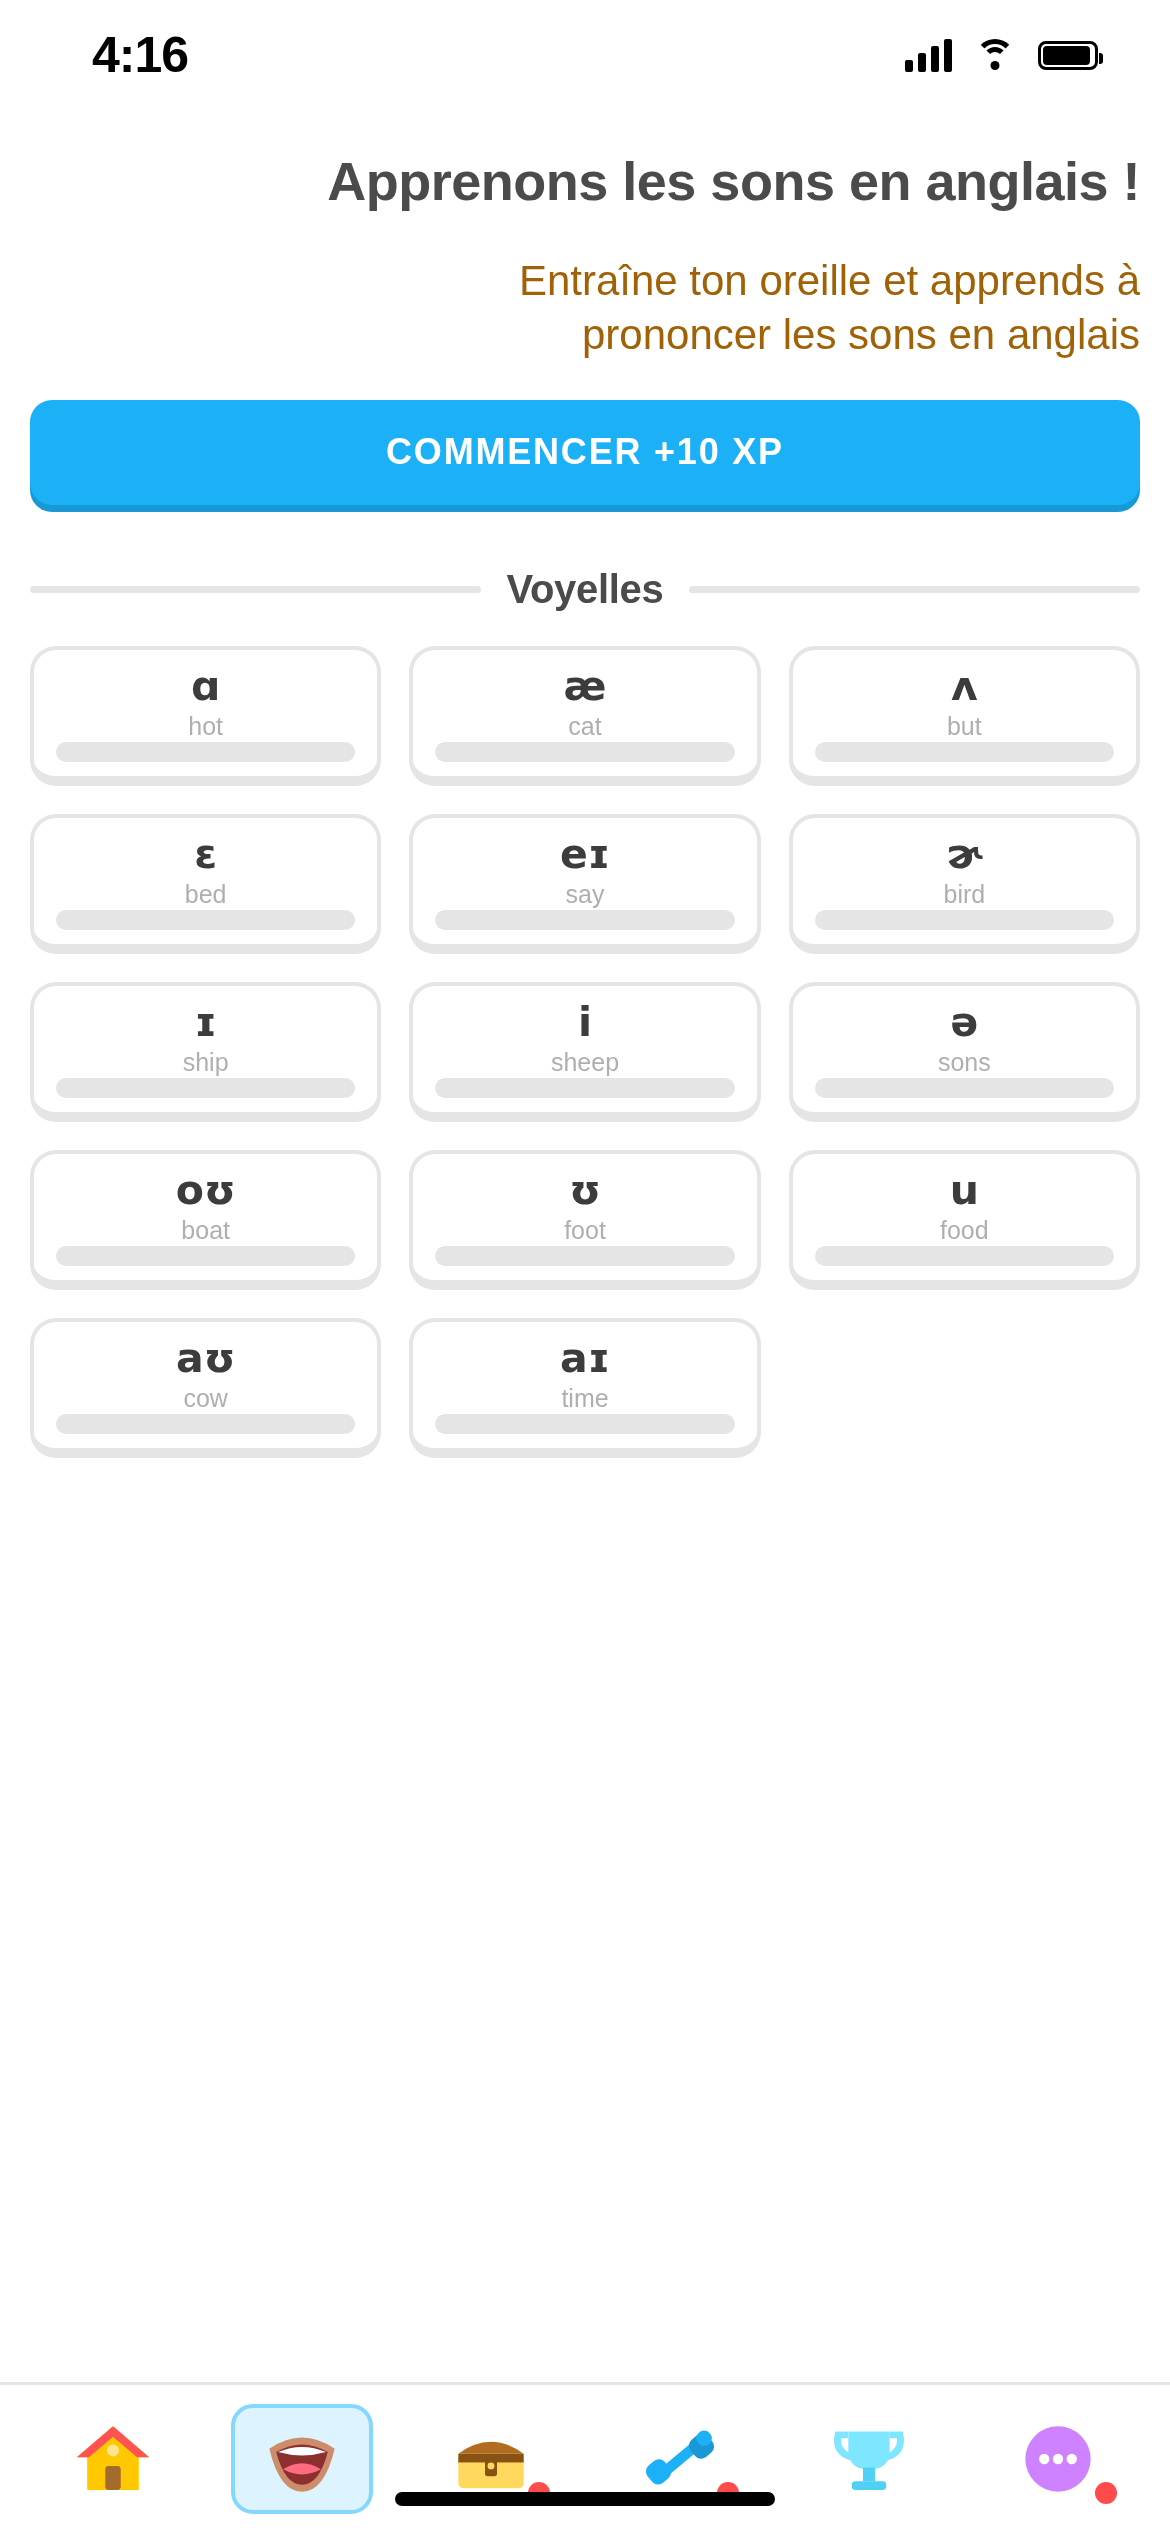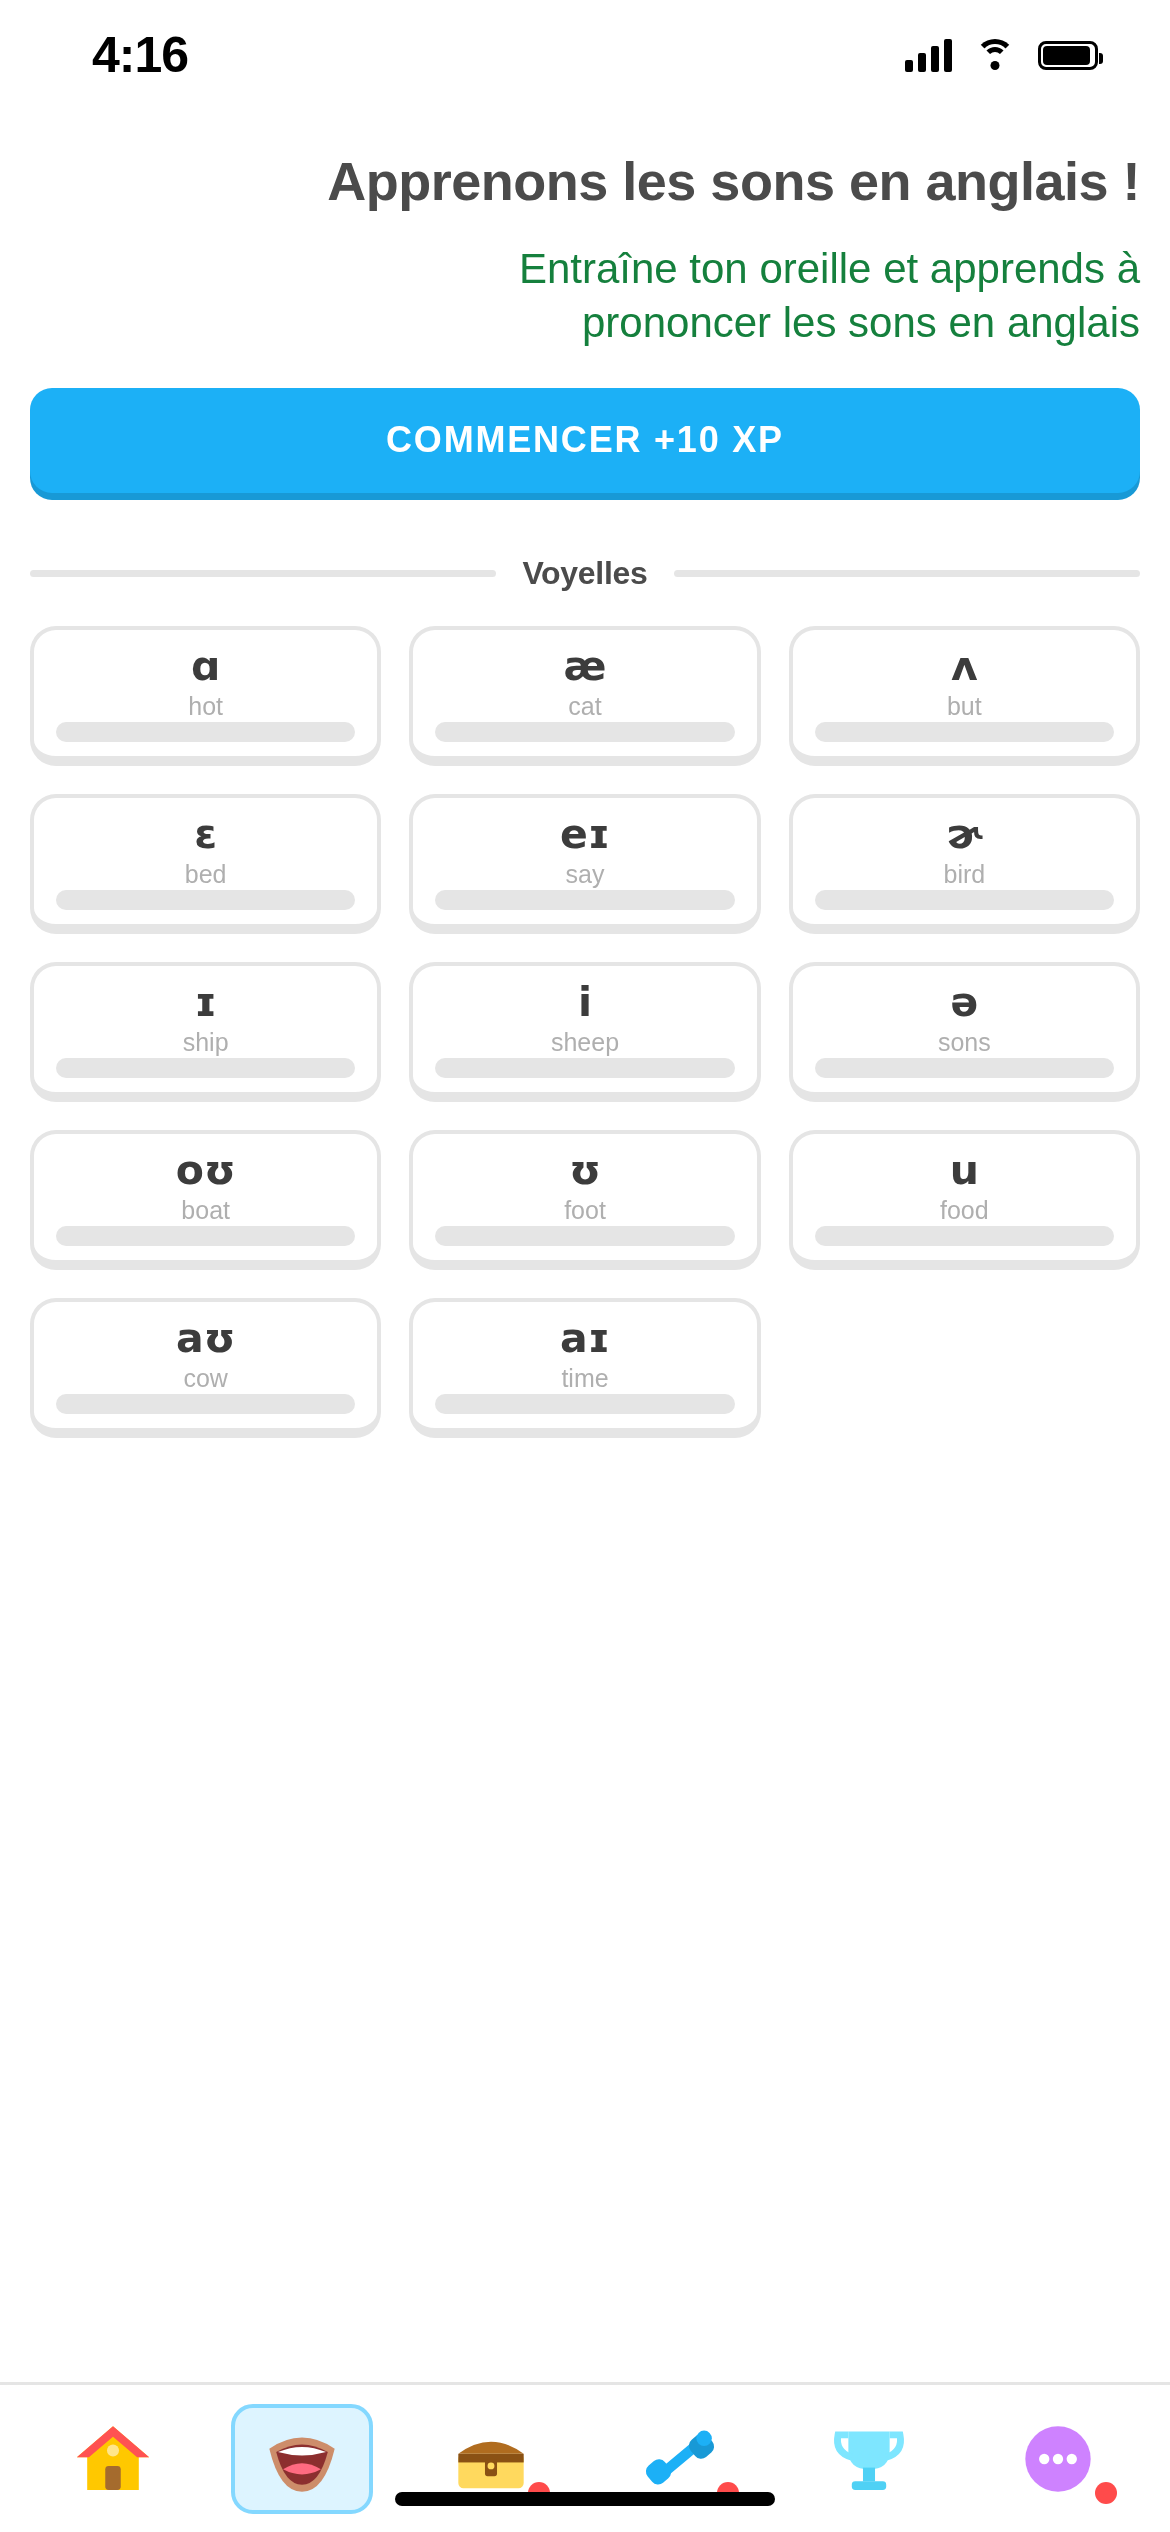--- a/index.html
+++ b/index.html
@@ -57,22 +57,22 @@
   }
   .batt-fill { height:100%; width:94%; background:#000; border-radius:4px; }
 
   
   .header { padding:40px 30px 0; text-align:right; }
   .page-title {
     font-size:54px; font-weight:bold; color:#4b4b4b;
     letter-spacing:-0.5px; line-height:1.15;
   }
   .page-subtitle {
-    margin-top:30px;
-    font-size:42px; color:#15803d; line-height:1.28;
+    margin-top:42px;
+    font-size:42px; color:#a16207; line-height:1.28;
   }
 
   
   .cta-wrap { padding:38px 30px 0; }
   .cta {
     width:100%; height:105px;
     background:#1cb0f6;
     border:none; border-radius:22px;
     box-shadow:0 7px 0 #1899d6;
     color:#ffffff;
@@ -83,21 +83,21 @@
     cursor:pointer;
   }
 
   
   .section-head {
     display:flex; align-items:center; gap:26px;
     padding:62px 30px 0;
   }
   .rule { flex:1 1 auto; height:7px; background:#e5e5e5; border-radius:4px; }
   .section-title {
-    font-size:32px; font-weight:bold; color:#4b4b4b;
+    font-size:40px; font-weight:bold; color:#4b4b4b;
     white-space:nowrap; letter-spacing:-0.3px;text-align:center;
   }
 
   
   .grid {
     padding:34px 30px 0;
     display:grid;
     grid-template-columns:repeat(3, 1fr);
     gap:28px 28px;
   }

